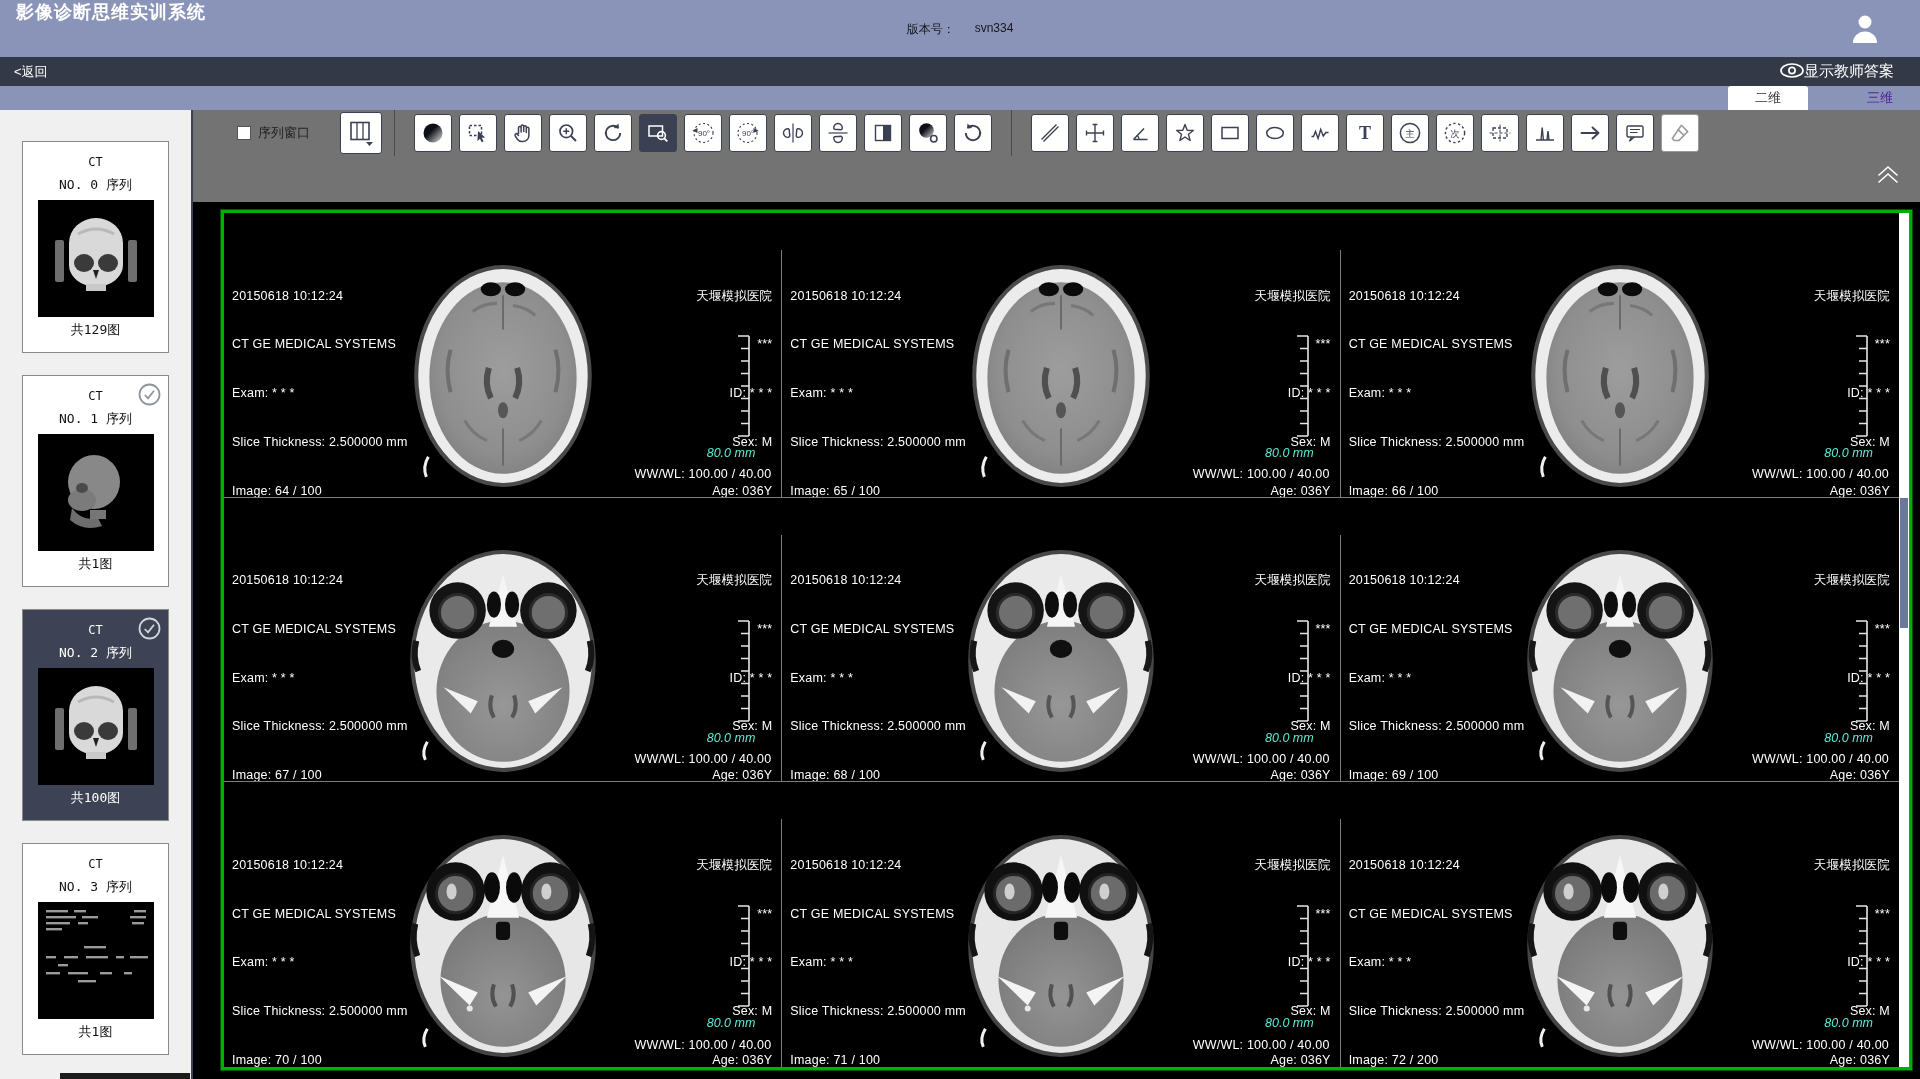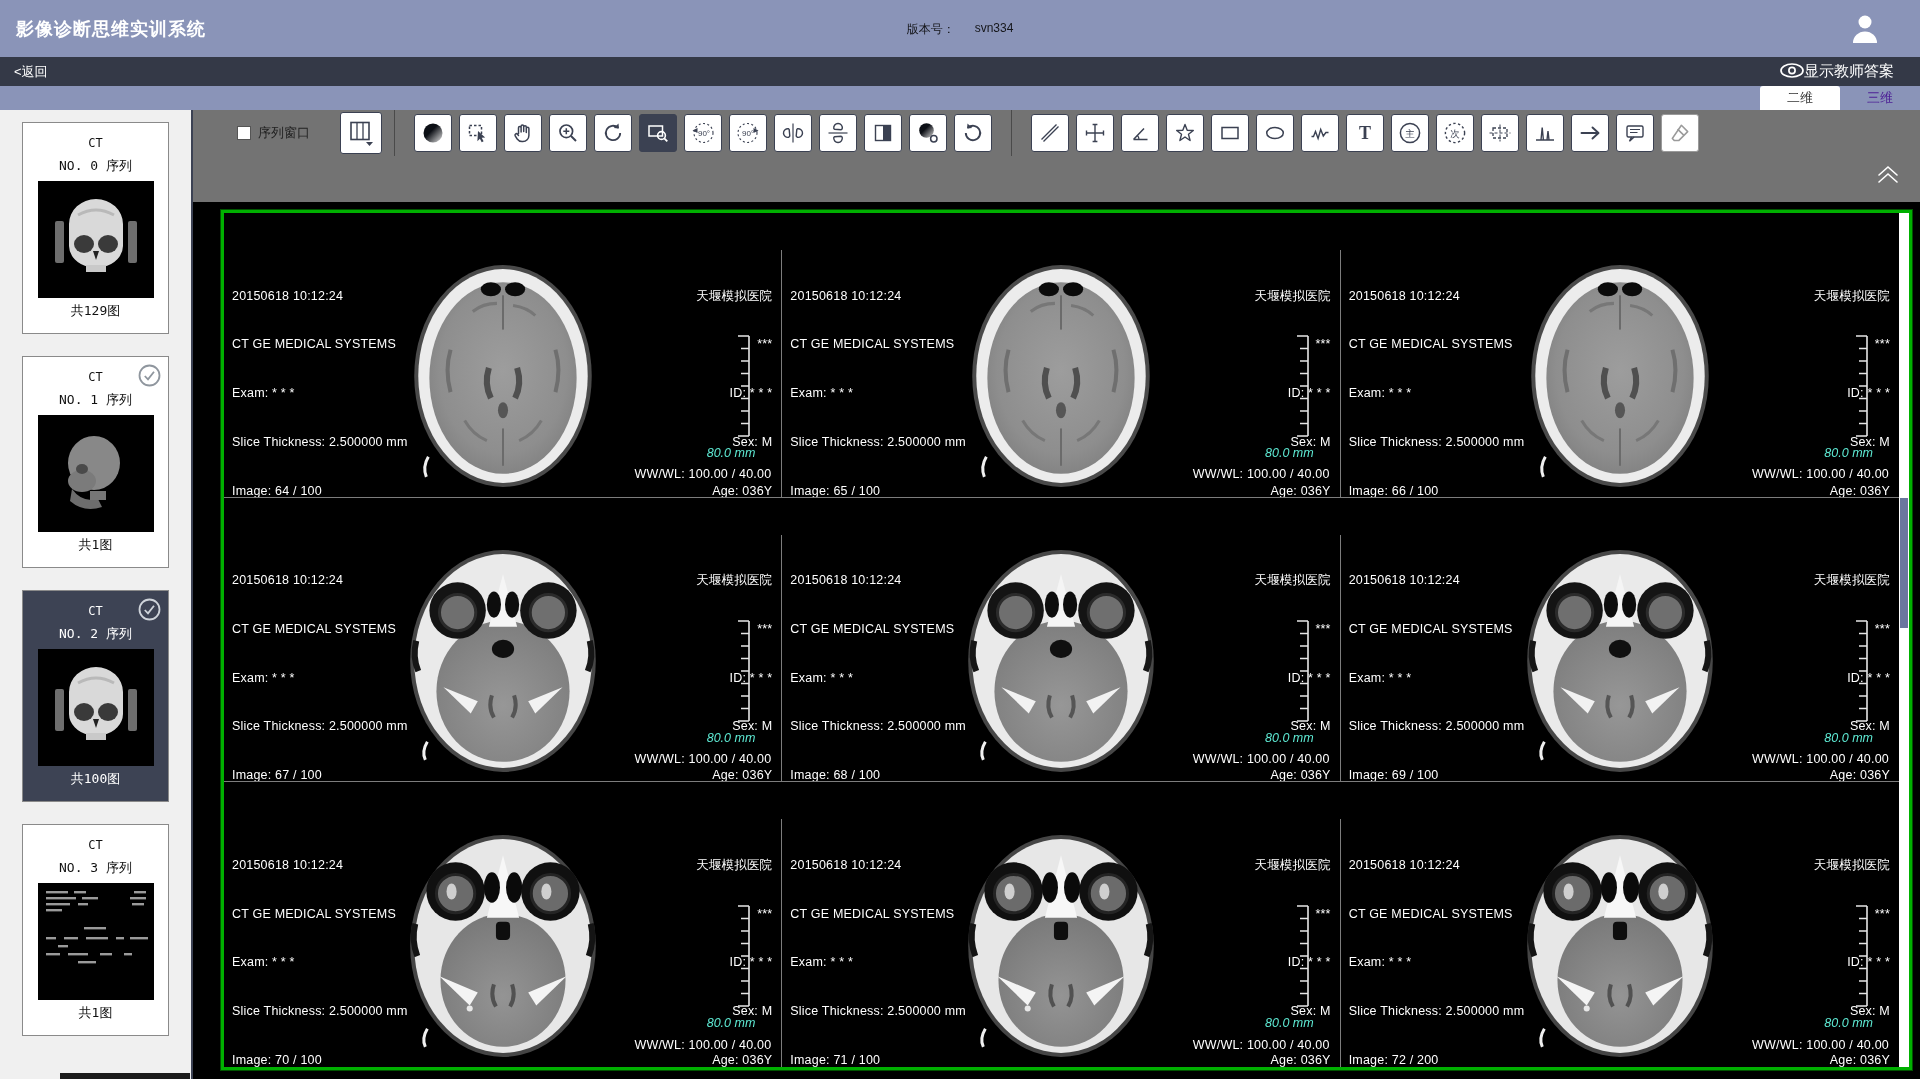--- a/index.html
+++ b/index.html
@@ -3,39 +3,39 @@
 <meta charset="utf-8">
 <style>
   * { box-sizing: border-box; }
   html,body { margin:0; padding:0; }
   body {
     width:1920px; height:1079px; overflow:hidden;
     font-family:"Liberation Sans", sans-serif;
     background:#efefef;
   }
   
-  .header { height:57px; background:#8a94b8; position:relative; display:flex; align-items:center; }
+  .header { height:57px; background:#8a94b8; position:relative; display:flex; }
   .app-title { color:#fff; font-size:18px; font-weight:600; margin-left:16px; letter-spacing:1px; }
   .version { position:absolute; left:50%; transform:translateX(-50%); top:21px; font-size:12px; color:#15161a; display:flex; gap:20px; }
   .user-icon { position:absolute; right:38px; top:11px; cursor:pointer; }
 
   .subheader { height:29px; background:#343947; display:flex; align-items:center; color:#fff; }
   .back-btn { margin-left:14px; font-size:13px; cursor:pointer; }
   .show-answer { margin-left:auto; margin-right:26px; display:flex; align-items:center; font-size:15px; cursor:pointer; }
 
   .tabstrip { height:24px; background:#8a94b8; position:relative; }
-  .tabs { position:absolute; right:0; top:0; height:24px; display:flex; }
+  .tabs { position:absolute; right:0; top:0; height:24px; display:flex;gap:32px; }
   .tab { width:80px; text-align:center; line-height:24px; font-size:13px; color:#4c1d95; cursor:pointer; }
   .tab.active { background:#fff; color:#333; border-radius:3px 3px 0 0; }
 
   
   .bodyrow { display:flex; height:969px; }
 
   
-  .sidebar { width:193px; background:#f0f0f0; border-right:2px solid #3c4254; padding-top:12px; position:relative; flex:none; }
+  .sidebar { width:193px; background:#f0f0f0; border-right:2px solid #3c4254; padding-top:31px; position:relative; flex:none; }
   .card { width:147px; height:212px; margin:0 auto 22px; background:#fff; border:1px solid #8a8a8a;
           position:relative; text-align:center; color:#111; font-family:"DejaVu Sans Mono", monospace; cursor:pointer; }
   .card.selected { background:#3d4354; color:#fff; }
   .card .modality { margin-top:13px; font-size:12px; }
   .card .sname { margin-top:7px; font-size:13px; }
   .card .thumb { width:116px; height:117px; background:#000; margin:6px auto 4px; }
   .card .thumb svg { display:block; }
   .card .scount { font-size:13px; }
   .card .check { position:absolute; top:7px; right:7px; width:23px; height:23px; }
   .sidebar-hscroll { position:absolute; bottom:0; left:60px; width:130px; height:6px; background:#1b1b1b; }

